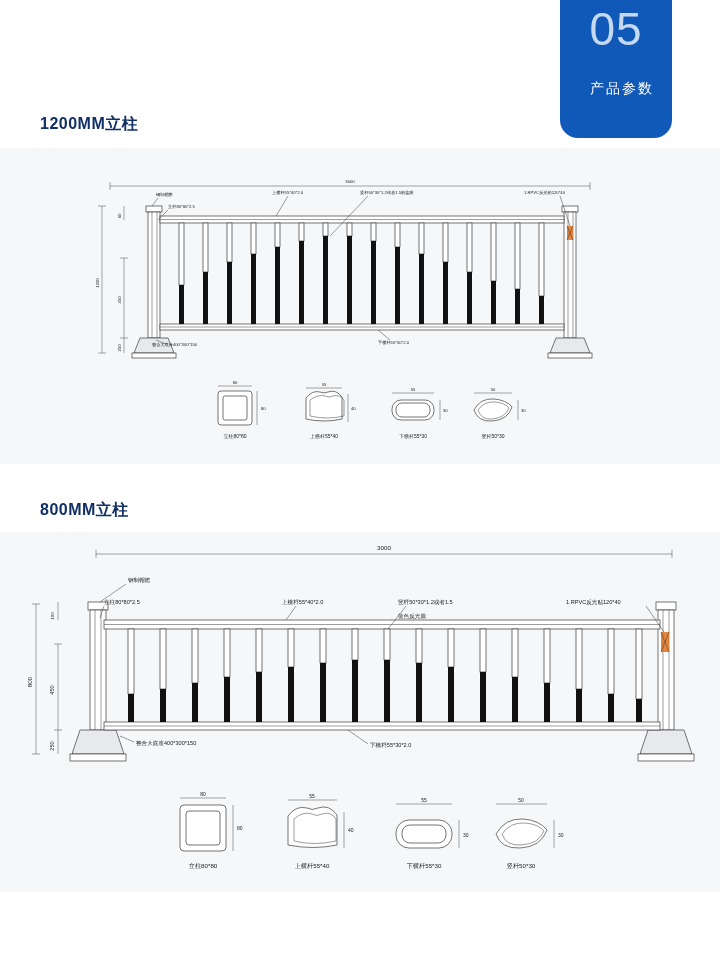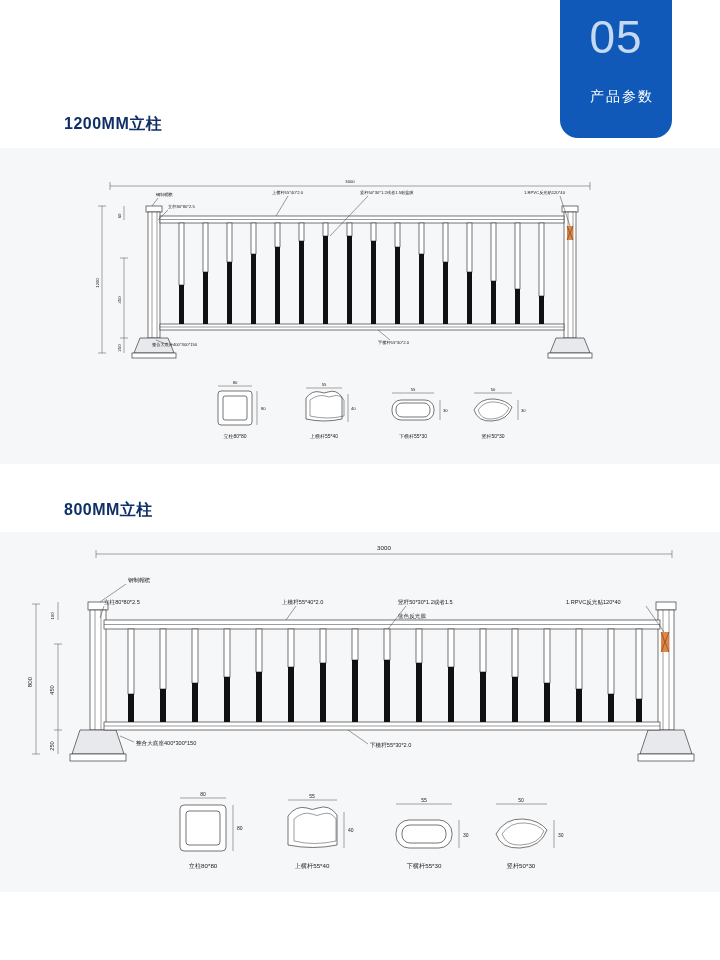--- a/index.html
+++ b/index.html
@@ -21,36 +21,36 @@
     background: #1159b8;
     border-radius: 0 0 18px 18px;
     color: #fff;
     text-align: center;
   }
   .badge-num {
     font-size: 46px;
     font-weight: 400;
     letter-spacing: 1px;
     line-height: 1;
-    margin-top: 24px;
+    margin-top: 16px;
     color: #cfe0f5;
     opacity: .95;
   }
   .badge-sub {
     font-size: 14px;
     letter-spacing: 2px;
     margin-top: 28px;
     color: #ffffff;
     padding-left: 12px;
   }
 
   
   .sec-title {
     position: absolute;
-    left: 64px;
+    left: 40px;
     font-size: 16px;
     font-weight: bold;
     color: #0f2f66;
     letter-spacing: .5px;
   }
   #title1 { top: 114px; }
   #title2 { top: 500px; }
 
   
   .panel {

